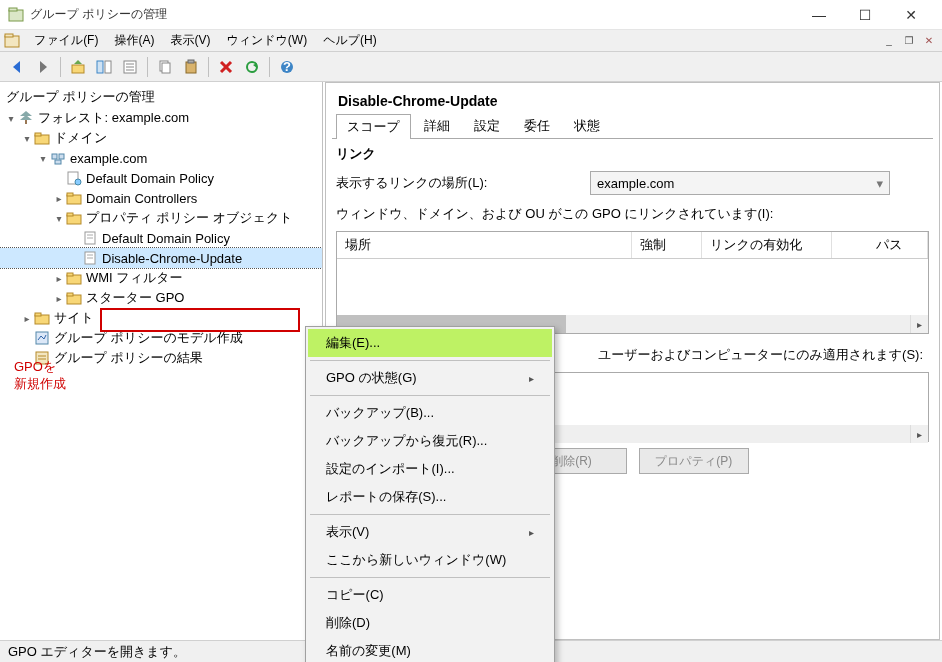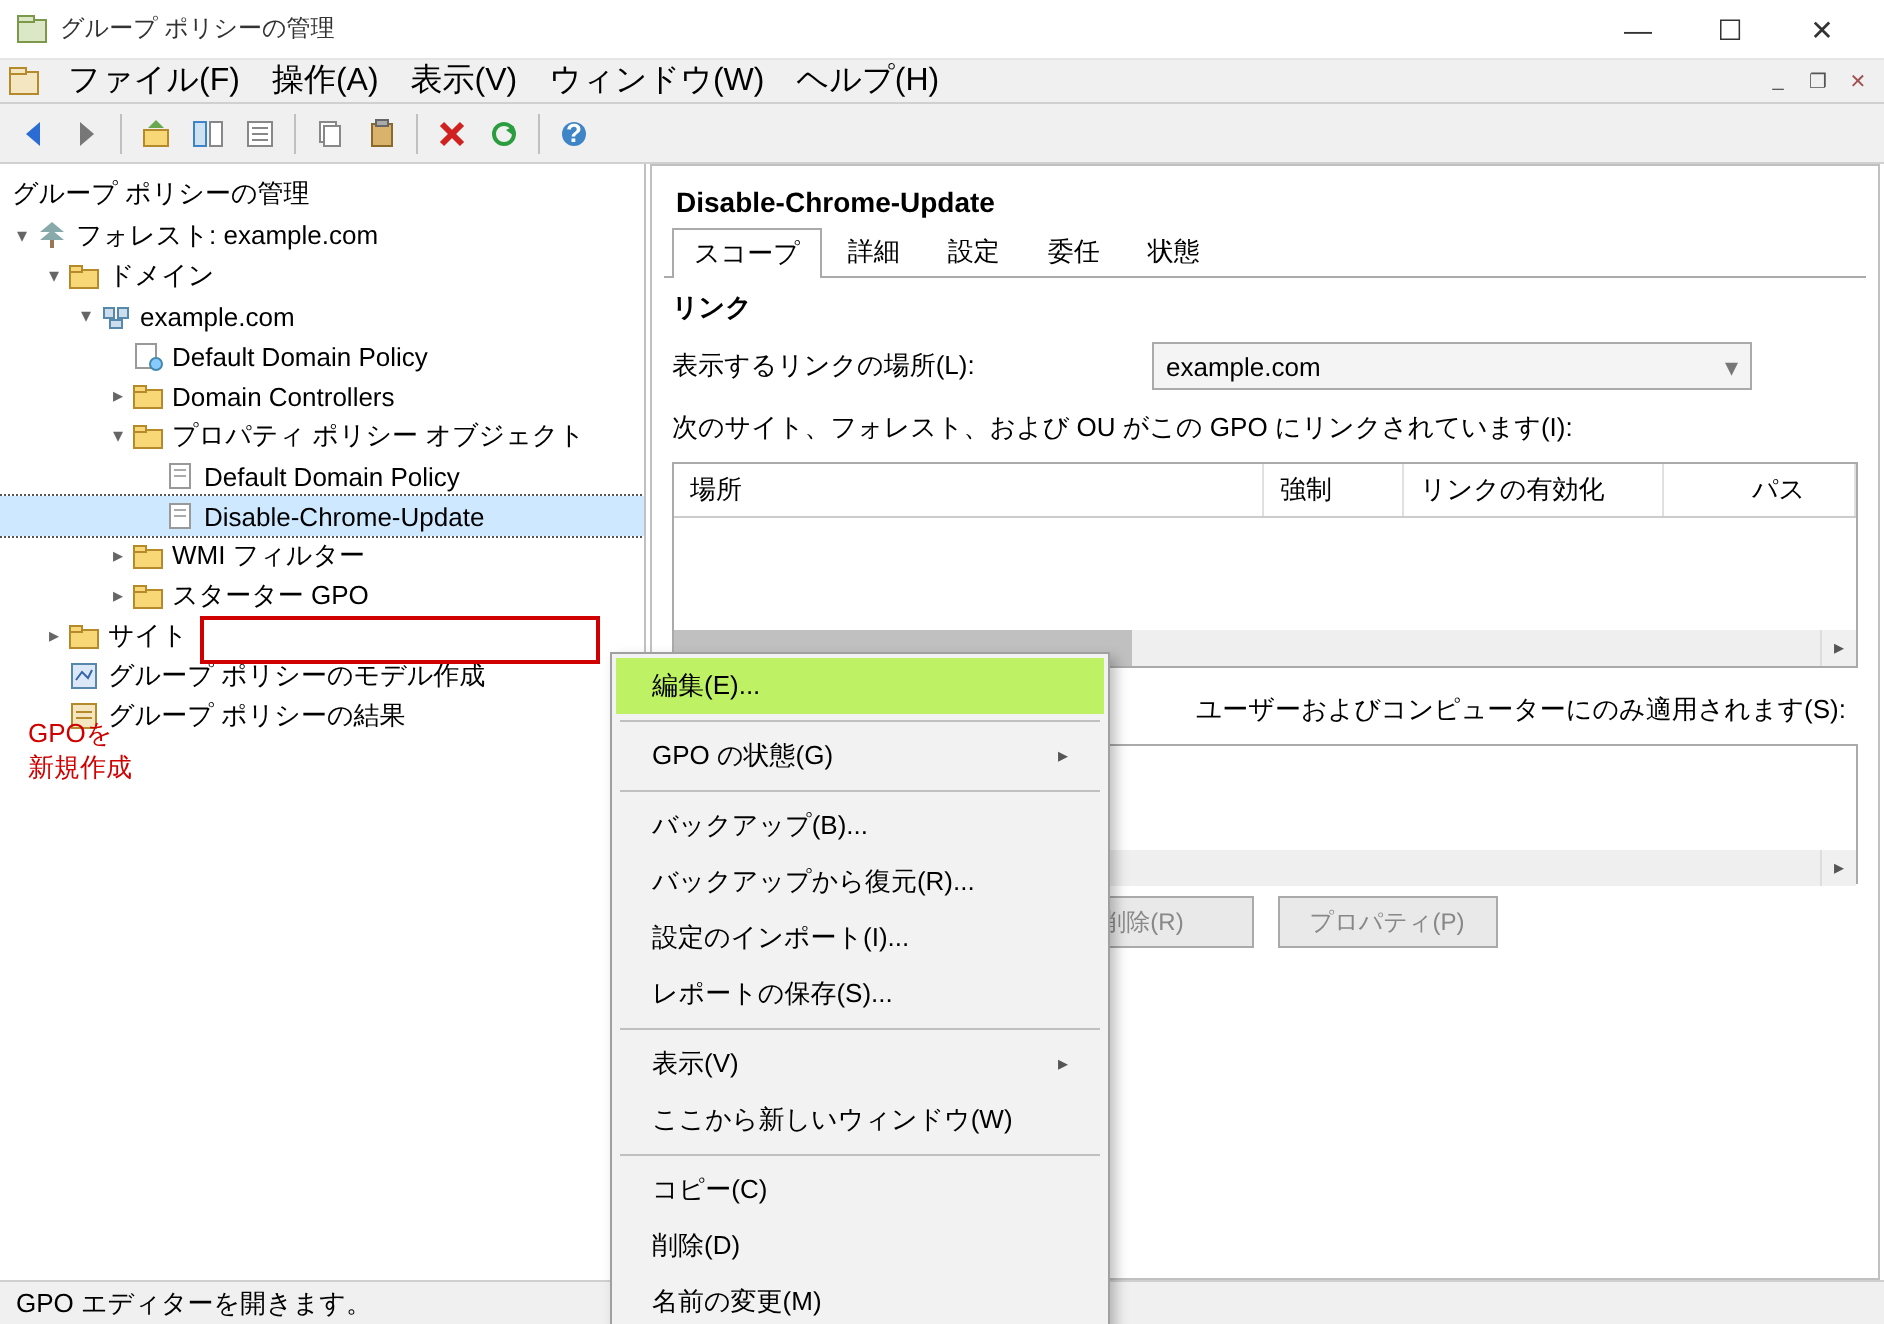--- a/index.html
+++ b/index.html
@@ -8,21 +8,21 @@
 
 .titlebar { height: 30px; display: flex; align-items: center; padding: 0 8px; border-bottom: 1px solid #e5e5e5; }
 .titlebar .app-icon { width: 16px; height: 16px; margin-right: 6px; }
 .titlebar .title { flex: 1; font-size: 12px; color: #333; }
 .titlebar .win-btns { display: flex; gap: 0; }
 .titlebar .win-btn { width: 46px; height: 30px; display: flex; align-items: center; justify-content: center; font-size: 14px; color: #333; cursor: pointer; }
 
 
 .menubar { height: 22px; display: flex; align-items: center; padding: 0 4px; background: #f0f0f0; border-bottom: 1px solid #d0d0d0; }
 .menubar .snap-icon { width: 16px; height: 16px; margin-right: 6px; }
-.menubar .menu-item { padding: 2px 8px; cursor: pointer; color: #000; font-size: 16px; }
+.menubar .menu-item { padding: 2px 8px; cursor: pointer; color: #000; font-size: 12px; }
 .menubar .spacer { flex: 1; }
 .menubar .mdi-btn { width: 18px; height: 18px; margin-left: 2px; display: flex; align-items: center; justify-content: center; font-size: 10px; color: #555; cursor: pointer; }
 
 
 .toolbar { height: 30px; display: flex; align-items: center; padding: 0 6px; background: #f0f0f0; border-bottom: 1px solid #d0d0d0; gap: 4px; }
 .toolbar .tb-btn { width: 22px; height: 22px; display: flex; align-items: center; justify-content: center; cursor: pointer; border: 1px solid transparent; }
 .toolbar .sep { width: 1px; height: 20px; background: #c0c0c0; margin: 0 2px; }
 
 
 .main { display: flex; height: calc(100% - 30px - 22px - 30px - 22px); }
@@ -41,21 +41,21 @@
 
 .annotation { position: absolute; left: 14px; top: 277px; color: #d00000; font-size: 14px; line-height: 1.3; pointer-events: none; }
 .highlight-box { position: absolute; border: 2px solid #d00000; pointer-events: none; }
 
 
 .gpo-title { font-weight: bold; padding: 4px 6px; font-size: 14px; }
 .tabs { display: flex; border-bottom: 1px solid #aaa; padding: 0 4px; }
 .tab { padding: 3px 10px; border: 1px solid transparent; border-bottom: none; cursor: pointer; font-size: 13px; margin-right: 2px;}
 .tab.active { border-color: #aaa; background: #fff; position: relative; top: 1px;}
 .section-label { font-weight: bold; padding: 6px 4px 4px; }
-.form-row { display: flex; align-items: center; gap: 10px; padding: 4px; }
+.form-row { display: flex; align-items: center; gap: 24px; padding: 4px; }
 .form-label { width: 230px; }
 .combo { flex: 1; max-width: 300px; height: 24px; border: 1px solid #aaa; background: #f4f4f4; padding: 2px 6px; display: flex; align-items: center; justify-content: space-between; }
 .caption { padding: 6px 4px 8px; }
 
 .grid { border: 1px solid #aaa; margin: 0 4px; }
 .grid-head { display: flex; background: #fff; border-bottom: 1px solid #ccc;}
 .grid-head .gh { padding: 4px 8px; border-right: 1px solid #e0e0e0;}
 .gh-loc { flex: 1; }
 .gh-force { width: 70px; }
 .gh-link { width: 130px; }
@@ -372,21 +372,21 @@
       <div class="tab">状態</div>
     </div>
     <div class="section-label">リンク</div>
     <div class="form-row">
       <span class="form-label">表示するリンクの場所(L):</span>
       <div class="combo">
         <span>example.com</span>
         <span style="color:#777">▾</span>
       </div>
     </div>
-    <div class="caption">次のサイト、フォレスト、および OU がこの GPO にリンクされています(I):</div>
+    <div class="caption">ウィンドウ、ドメイン、および OU がこの GPO にリンクされています(I):</div>
     <div class="grid">
       <div class="grid-head">
         <div class="gh gh-loc">場所</div>
         <div class="gh gh-force">強制</div>
         <div class="gh gh-link">リンクの有効化</div>
         <div class="gh gh-path">パス</div>
       </div>
       <div class="grid-body"></div>
       <div class="grid-scroll">
         <div class="track">

